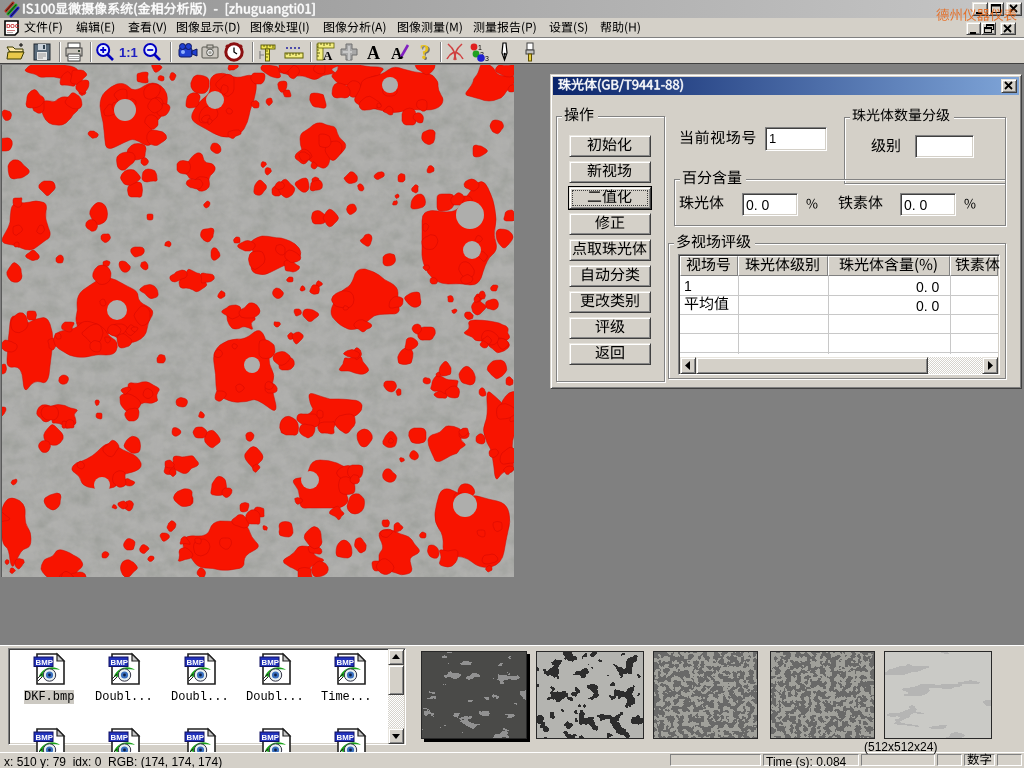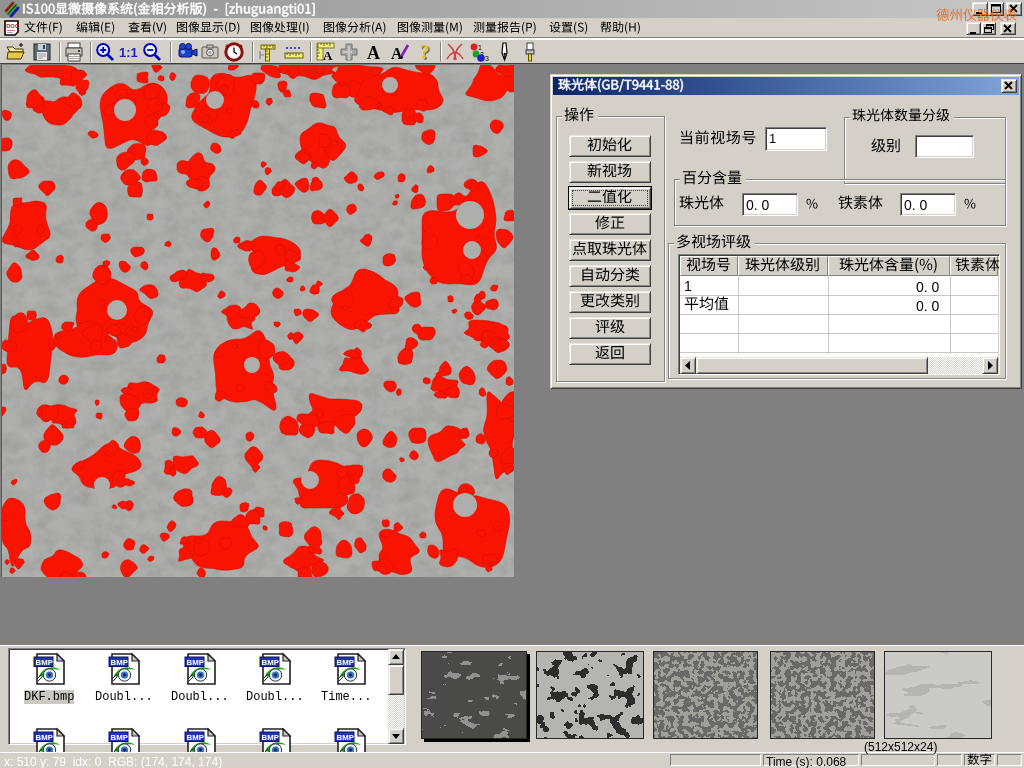--- a/index.html
+++ b/index.html
@@ -1231,24 +1231,24 @@
 <feComponentTransfer>
             <feFuncA type="discrete" tableValues="0 0 0 0 1 1"></feFuncA>
           </feComponentTransfer>
 <feColorMatrix type="matrix" values="0 0 0 0 0.68 0 0 0 0 0.68 0 0 0 0 0.68 0 0 0 1 0"></feColorMatrix>
 <feComposite operator="in" in2="SourceAlpha"></feComposite>
         </filter>
       </defs>
 <rect width="108" height="88" filter="url(#f5)" opacity="0.7"></rect>
     </svg></div>
 <div class="a face" style="left:0;top:752px;width:1024px;height:16px;border-top:1px solid #fff"></div>
-<span class="a" style="left:4px;top:755px;font:12px 'Liberation Sans';color:#ffffff">x: 510 y: 79&nbsp;&nbsp;idx: 0&nbsp;&nbsp;RGB: (174, 174, 174)</span>
+<span class="a" style="left:4px;top:755px;font:12px 'Liberation Sans';color:#000000">x: 510 y: 79&nbsp;&nbsp;idx: 0&nbsp;&nbsp;RGB: (174, 174, 174)</span>
 <div class="a sunkl" style="left:670px;top:754px;width:91px;height:12px"></div>
 <div class="a sunkl" style="left:763px;top:754px;width:96px;height:12px"></div>
-<span class="a" style="left:766px;top:755px;font:12px 'Liberation Sans'">Time (s): 0.068</span>
+<span class="a" style="left:766px;top:755px;font:12px 'Liberation Sans'">Time (s): 0.084</span>
 <div class="a sunkl" style="left:861px;top:754px;width:74px;height:12px"></div>
 <span class="a" style="left:864px;top:740px;font:12px 'Liberation Sans'">(512x512x24)</span>
 <div class="a sunkl" style="left:937px;top:754px;width:25px;height:12px"></div>
 <div class="a sunkl" style="left:964px;top:754px;width:31px;height:12px"></div>
 <svg class="t" style="left:967px;top:754px;width:27px;height:17px">
     <g transform="translate(0,10.0) scale(0.1250,-0.1250)" fill="#000">
       <use href="#u6570" x="0"></use>
       <use href="#u5B57" x="100"></use>
     </g>
   </svg>

